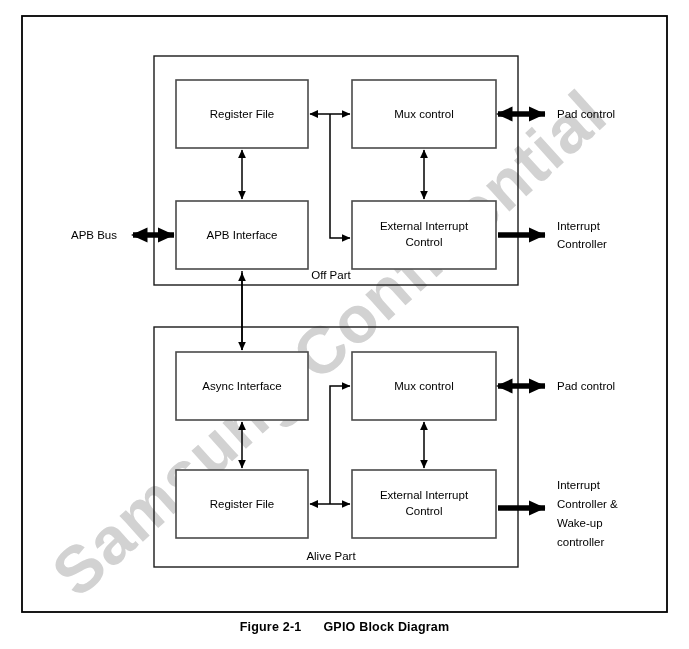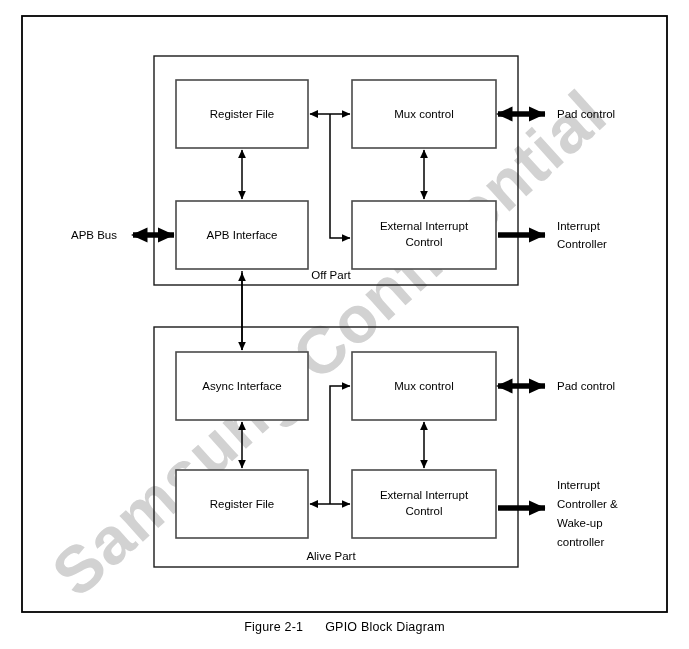--- a/index.html
+++ b/index.html
@@ -81,21 +81,21 @@
     fill: none;
   }
   .cap {
     position: absolute;
     left: 0;
     top: 620px;
     width: 689px;
     text-align: center;
     font-family: "Liberation Sans", sans-serif;
     font-size: 12.5px;
-    font-weight: normal;
+    font-weight: bold;
     color: #000000;
     letter-spacing: 0.2px;
   }
   .cap .gap { display: inline-block; width: 22px; }
 </style>
 </head>
 <body>
 
 <div id="page">
 

